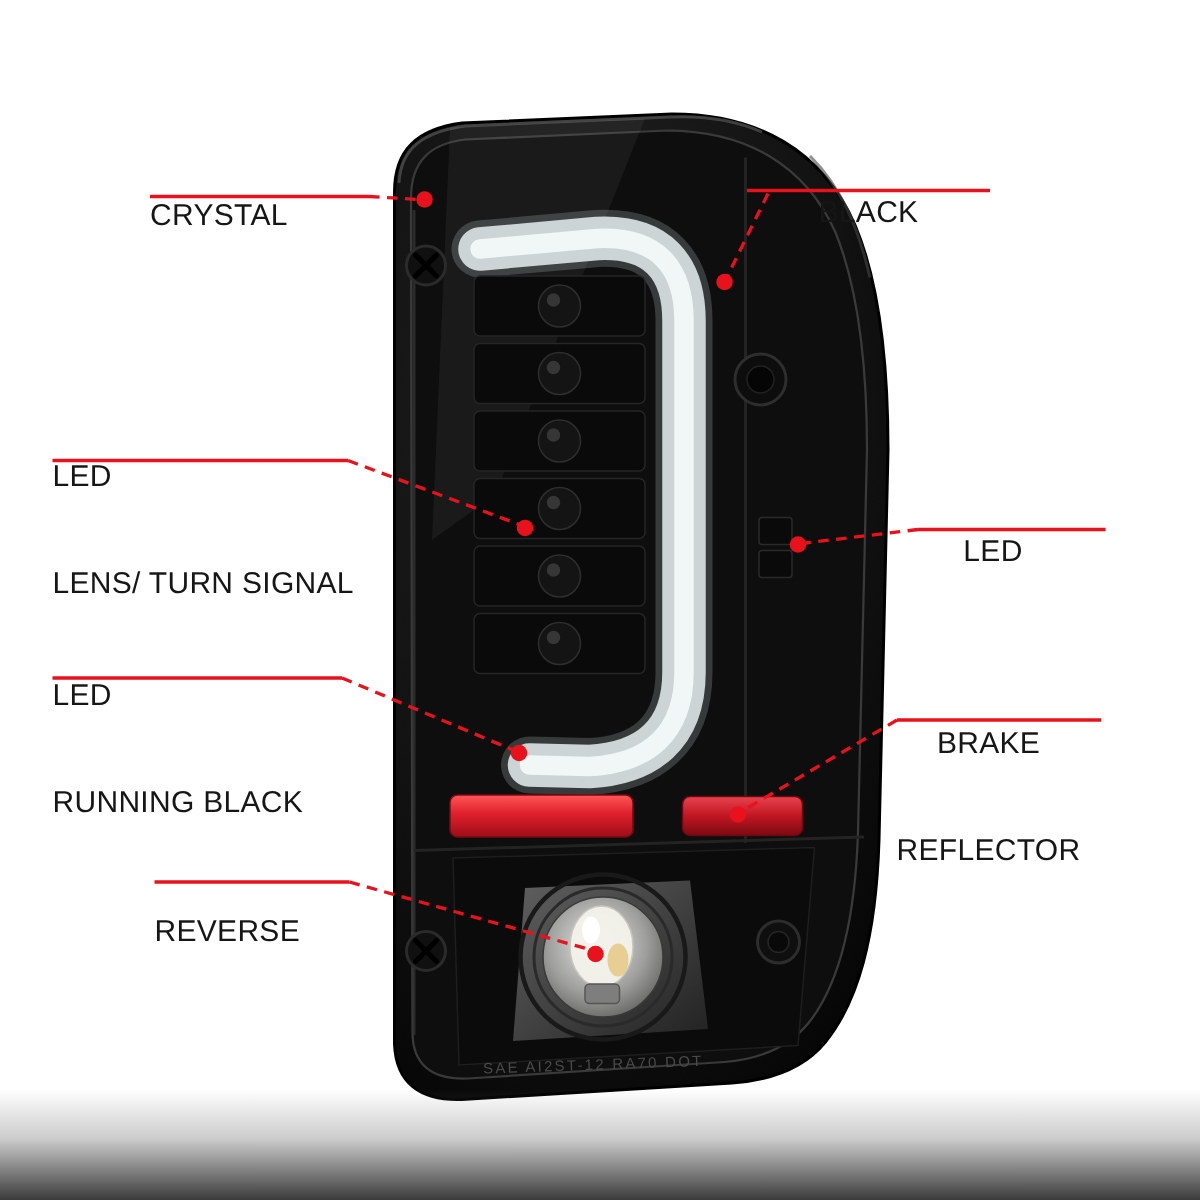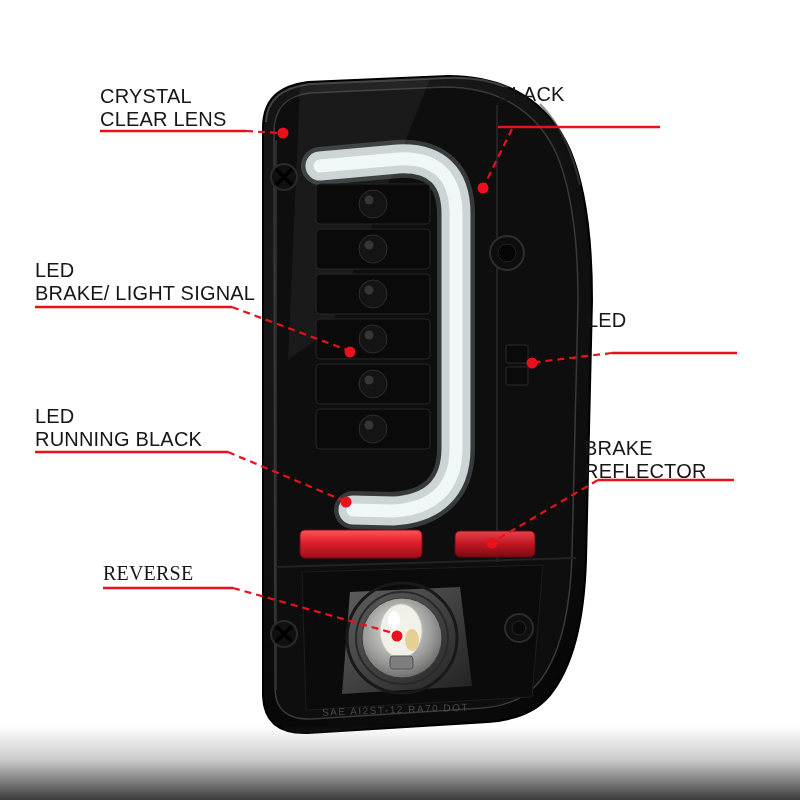--- a/index.html
+++ b/index.html
@@ -2,22 +2,22 @@
 <html style="--accent: #e8111c;"><head>
 <meta charset="utf-8">
 <style>
   :root{ --accent:#e8111c; }
   html,body{margin:0;padding:0;background:#fff;}
   .stage{position:relative;width:800px;height:800px;background:#fff;overflow:hidden;
          font-family:"Liberation Sans",sans-serif;}
   .artwork{position:absolute;left:0;top:0;}
   .callout{position:absolute;font-size:20px;line-height:23px;font-weight:400;
            color:#161616;letter-spacing:.2px;white-space:nowrap;}
-  .callout span{display:block;}
-  .align-right{text-align:left;}
+  .callout span{display:block;margin-top:48px;}
+  .align-right{text-align:center;}
   .leader-underline{stroke:var(--accent);stroke-width:2.4;}
   .leader-dash{stroke:var(--accent);stroke-width:2.2;stroke-dasharray:7 5;fill:none;}
   .leader-dot{fill:var(--accent);}
   .floor-shadow{position:absolute;left:0;right:0;top:726px;height:74px;
     background:linear-gradient(180deg,rgba(255,255,255,0) 0%,rgba(120,120,120,.38) 45%,rgba(32,32,32,.88) 100%);}
 </style>
 </head>
 <body>
 
 <div class="stage">
@@ -177,44 +177,43 @@
       <circle class="leader-dot" cx="492" cy="543" r="5.5"></circle>
 
       <line class="leader-underline" x1="103" y1="588" x2="233" y2="588"></line>
       <path class="leader-dash" d="M 233 588 L 393 633"></path>
       <circle class="leader-dot" cx="397" cy="636" r="5.5"></circle>
     </g>
   </svg>
 
   <div class="callout" style="left:100px;top:85px;">
     <span>CRYSTAL</span>
-    <span>CLEAR LENS</span>
   </div>
 
   <div class="callout align-right" style="left:498px;top:83px;width:162px;">
     <span>BLACK</span>
   </div>
 
   <div class="callout" style="left:35px;top:259px;">
     <span>LED</span>
-    <span>BRAKE/ LIGHT SIGNAL</span>
+    <span>LENS/ TURN SIGNAL</span>
   </div>
 
   <div class="callout align-right" style="left:587px;top:309px;width:150px;">
     <span>LED</span>
   </div>
 
   <div class="callout" style="left:35px;top:405px;">
     <span>LED</span>
     <span>RUNNING BLACK</span>
   </div>
 
   <div class="callout align-right" style="left:584px;top:437px;width:150px;">
     <span>BRAKE</span>
     <span>REFLECTOR</span>
   </div>
 
-  <div class="callout" style="left:103px;top:562px;font-family:Liberation Serif, serif;">
+  <div class="callout" style="left:103px;top:562px;">
     <span>REVERSE</span>
   </div>
 
   <div class="floor-shadow"></div>
 </div>
 
 </body></html>

